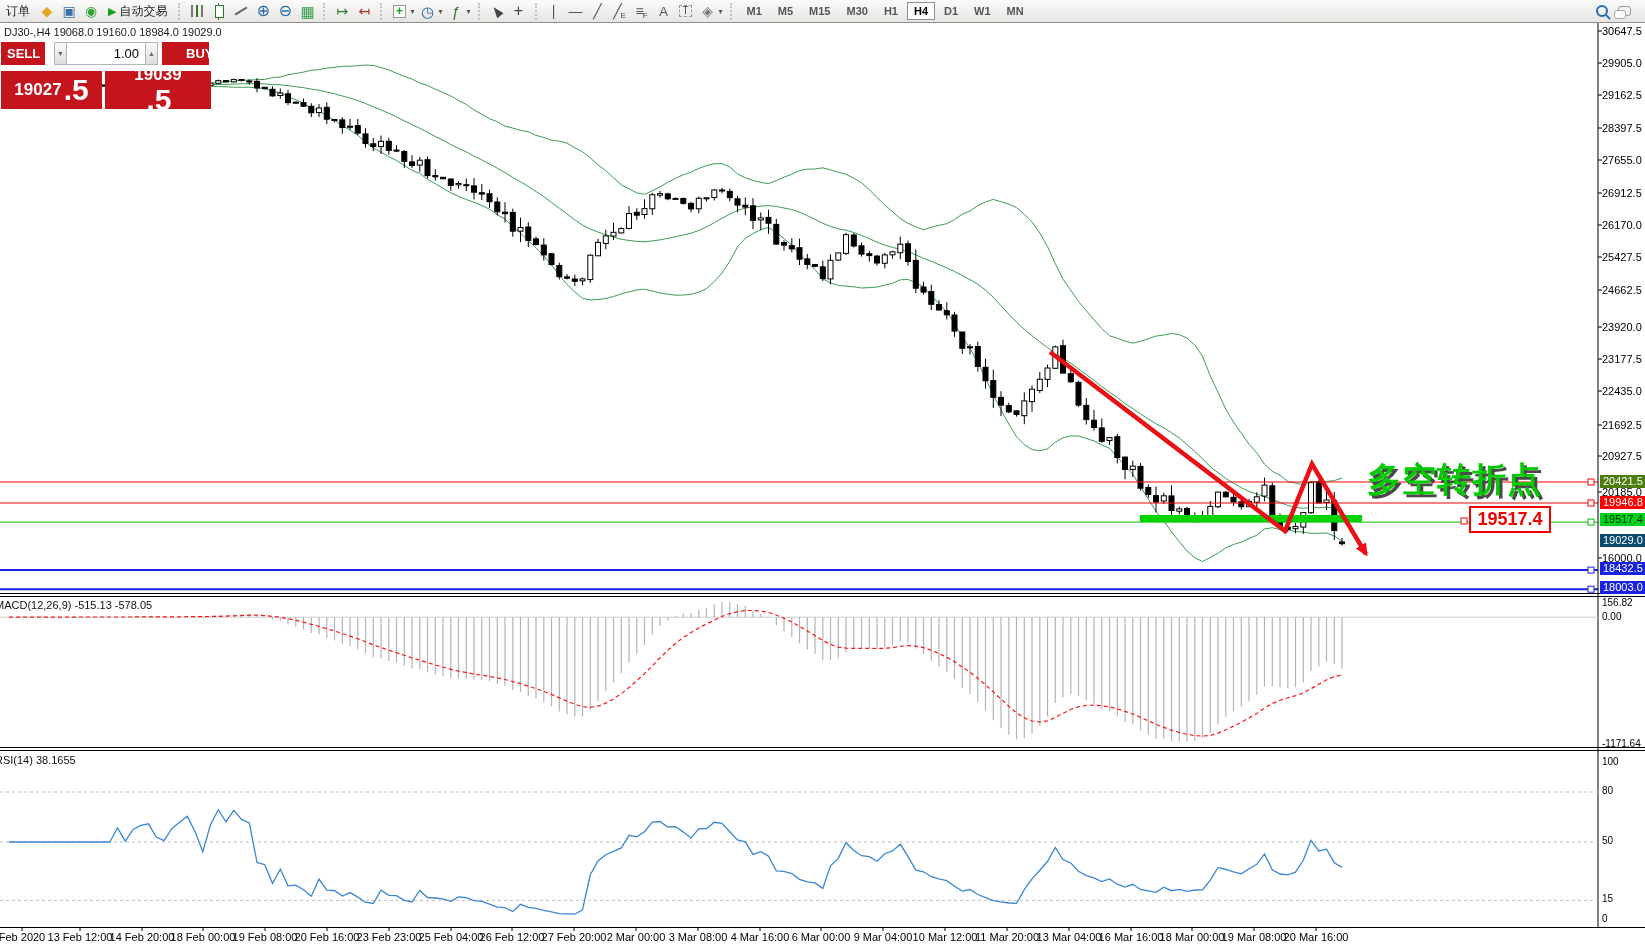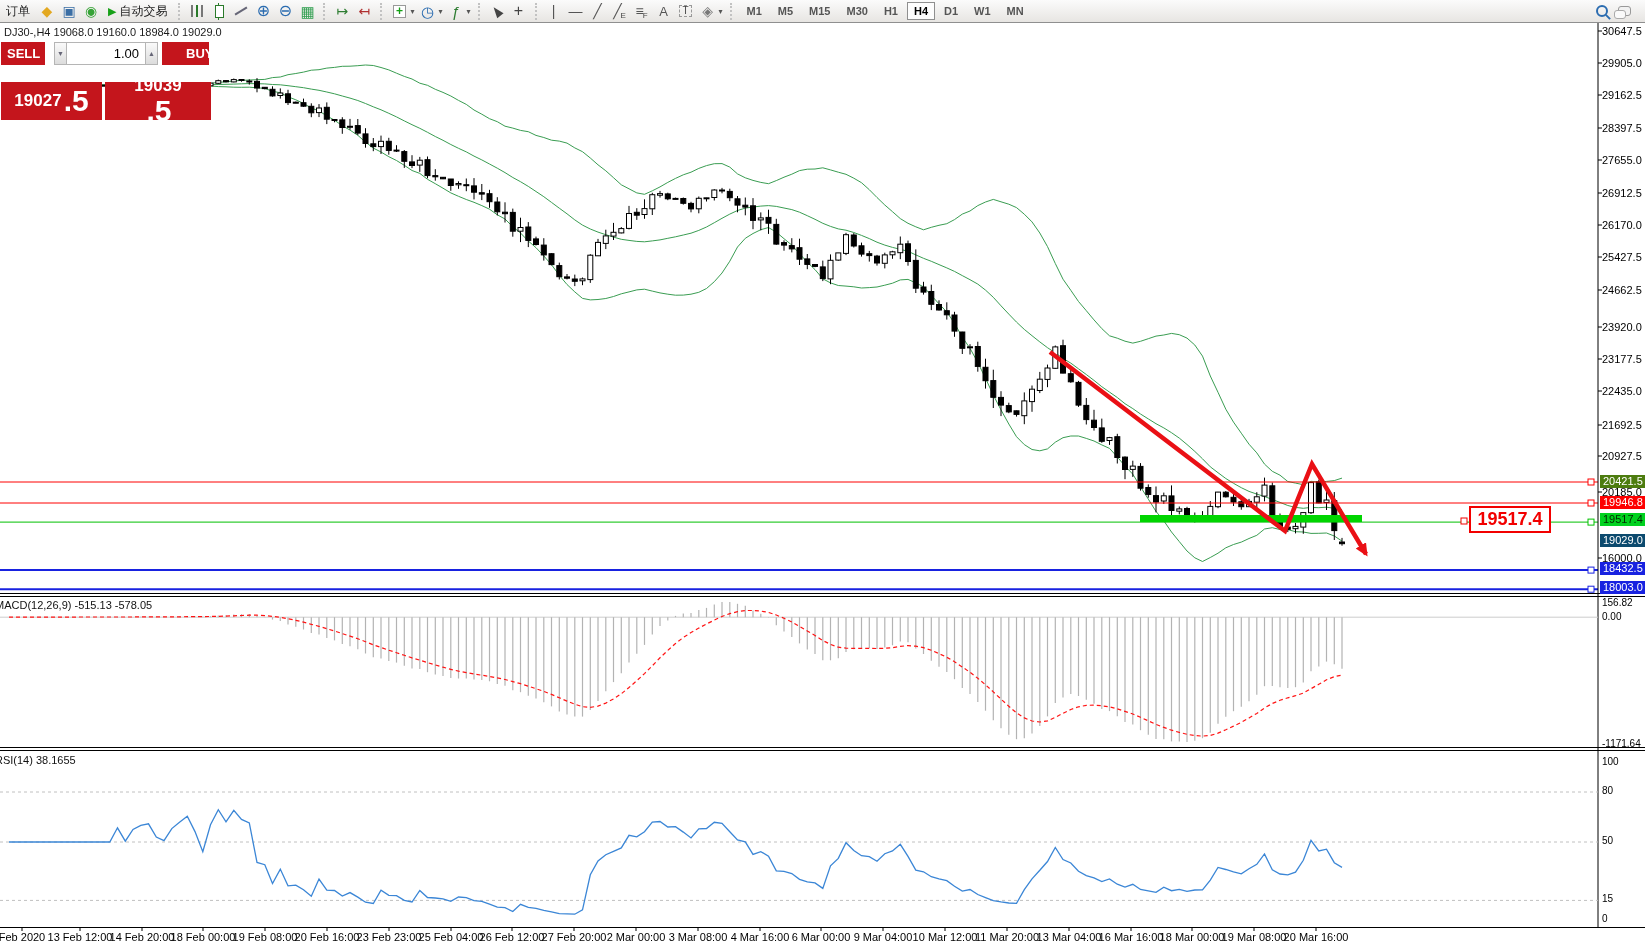--- a/index.html
+++ b/index.html
@@ -31,21 +31,21 @@
   .ovl{position:absolute;z-index:3;}
   #chart-title{left:4px;top:26px;font-size:11px;color:#1a1a1a;white-space:nowrap;}
   
   #trade-panel{left:1px;top:42px;width:210px;z-index:4;}
   #tp-row1{display:flex;height:23px;}
   .tp-btn{color:#fff;background:#c4151c;font-weight:bold;font-size:13px;border:none;font-family:"Liberation Sans",sans-serif;cursor:pointer;}
   #tp-sell{width:44px;}
   #tp-buy{width:47px;margin-left:4px;padding-left:24px;}
   .spin{width:13px;background:linear-gradient(#fafafa,#dcdcdc);border:1px solid #b5b5b5;font-size:7px;color:#667;padding:0;cursor:pointer;}
   #tp-vol{width:72px;border:1px solid #b5b5b5;border-left:none;border-right:none;font-size:13px;text-align:right;padding:0 6px 0 0;font-family:"Liberation Sans",sans-serif;}
-  #tp-row2{display:flex;margin-top:17px;height:38px;}
+  #tp-row2{display:flex;margin-top:6px;height:38px;}
   .tp-price{background:#c4151c;color:#fff;display:flex;align-items:center;justify-content:center;font-weight:bold;}
   #tp-price-sell{width:101px;margin-right:3px;}
   #tp-price-buy{width:106px;flex-direction:column;}
   .tp-main{font-size:17px;}
   .tp-frac{font-size:30px;line-height:30px;margin-left:2px;}
   
   .pal{position:absolute;left:1602px;font-size:11px;color:#000;white-space:nowrap;z-index:2;}
   .ptag{position:absolute;left:1600px;font-size:11px;font-weight:normal;padding:0 3px;line-height:13px;z-index:3;white-space:nowrap;}
   .tlab{position:absolute;top:931px;font-size:11px;color:#000;transform:translateX(-50%);white-space:nowrap;z-index:2;}
   .ial{position:absolute;left:1602px;font-size:10px;color:#000;z-index:2;white-space:nowrap;}
@@ -773,20 +773,21 @@
       </div>
       <div class="tp-price" id="tp-price-buy">
         <span class="tp-main">19039</span>
         <span class="tp-frac">.5</span>
       </div>
     </div>
   </div>
 
   <div class="ovl" id="macd-label">MACD(12,26,9) -515.13 -578.05</div>
   <div class="ovl" id="rsi-label">RSI(14) 38.1655</div>
+  <div class="ovl" id="annot-text">多空转折点</div>
   <div class="ovl" id="annot-price">19517.4</div>
 
   <div id="price-axis">
       <div class="pal" style="top: 25px;">30647.5</div>
       <div class="pal" style="top: 57px;">29905.0</div>
       <div class="pal" style="top: 89px;">29162.5</div>
       <div class="pal" style="top: 122px;">28397.5</div>
       <div class="pal" style="top: 154px;">27655.0</div>
       <div class="pal" style="top: 187px;">26912.5</div>
       <div class="pal" style="top: 219px;">26170.0</div>

